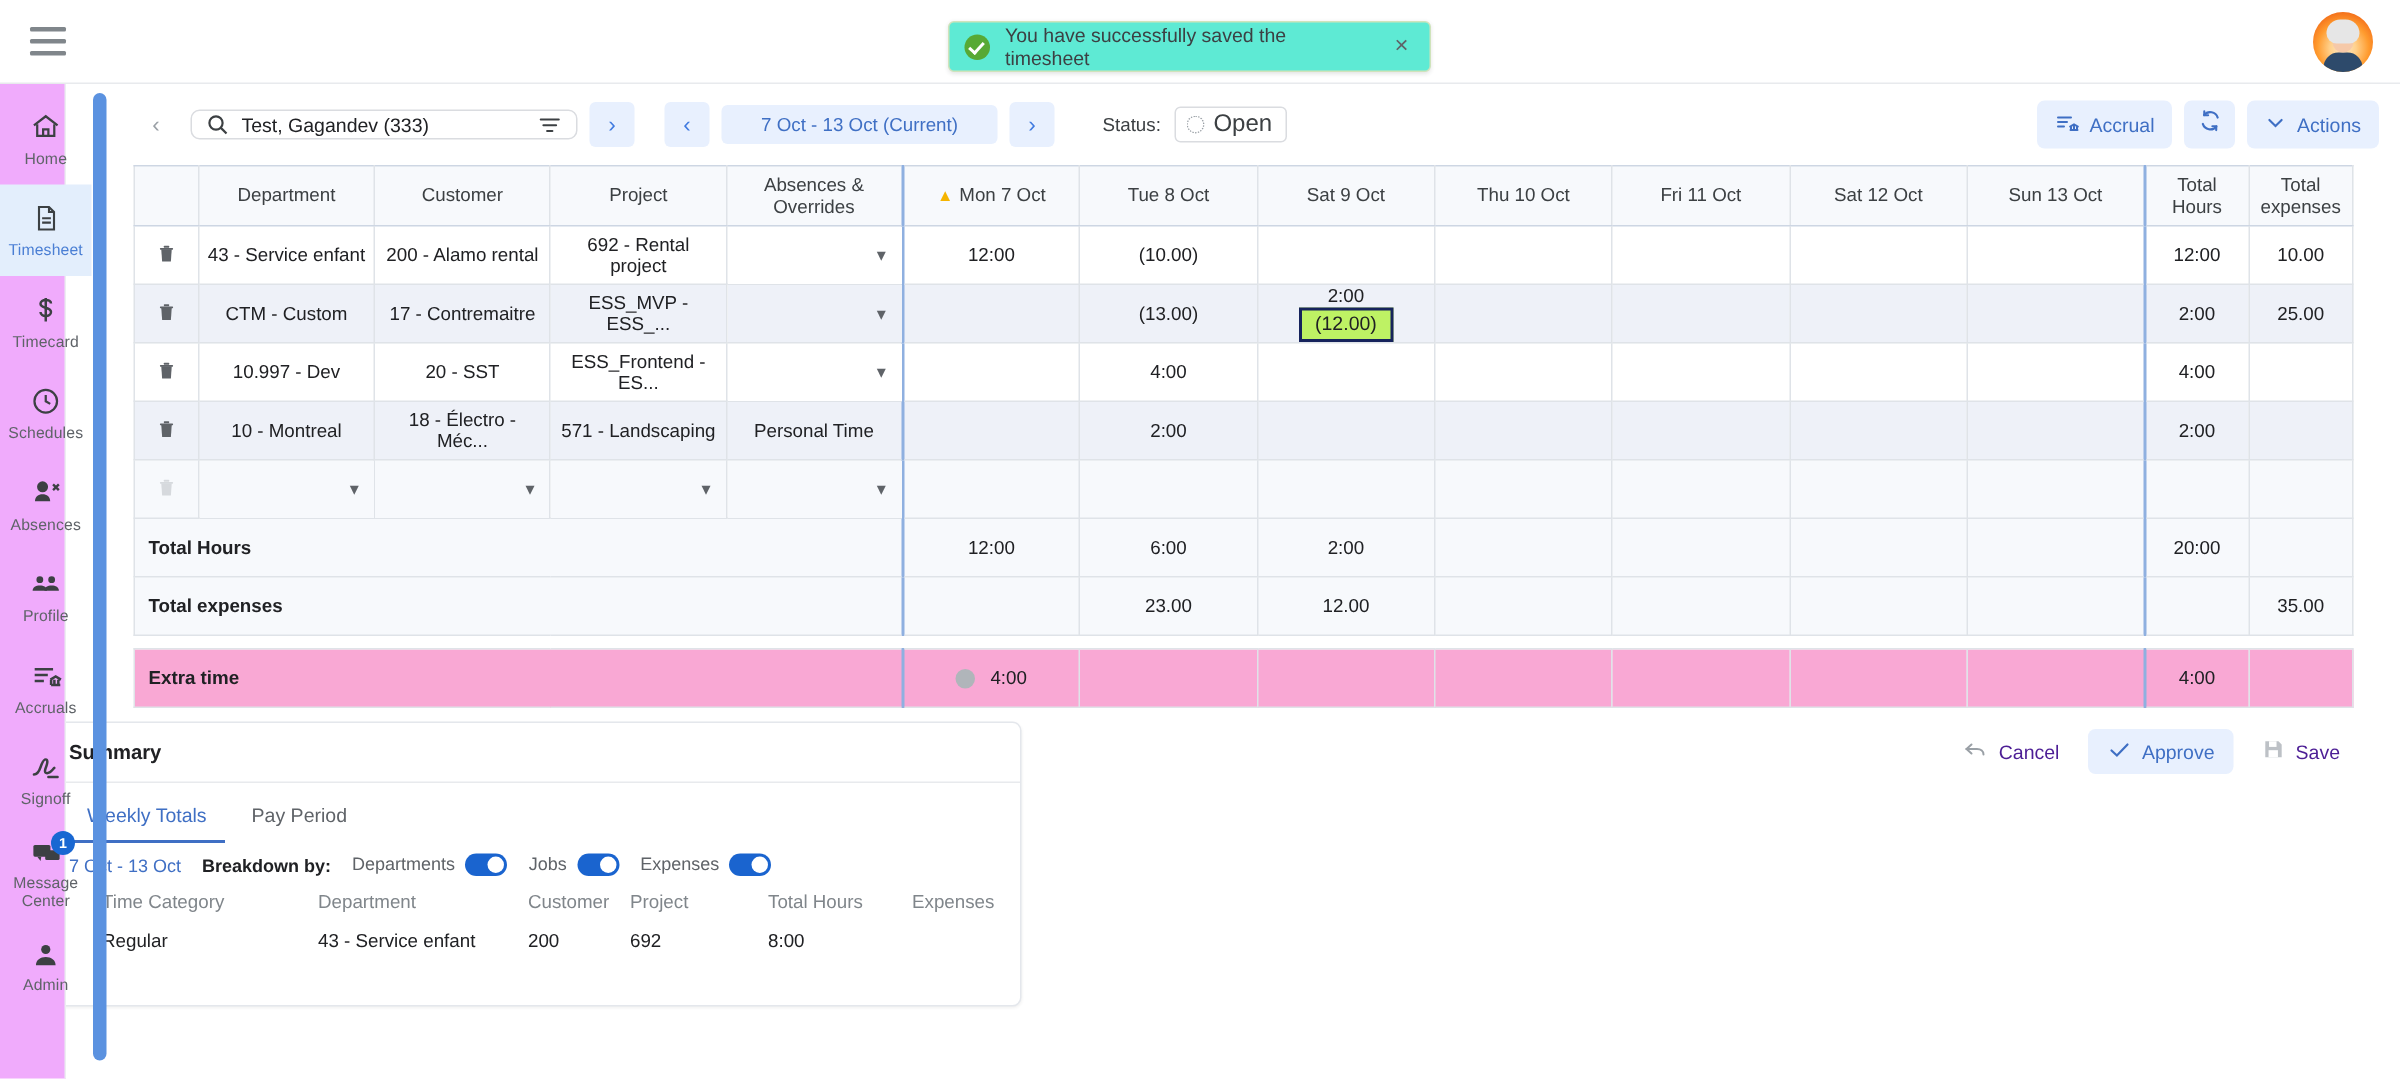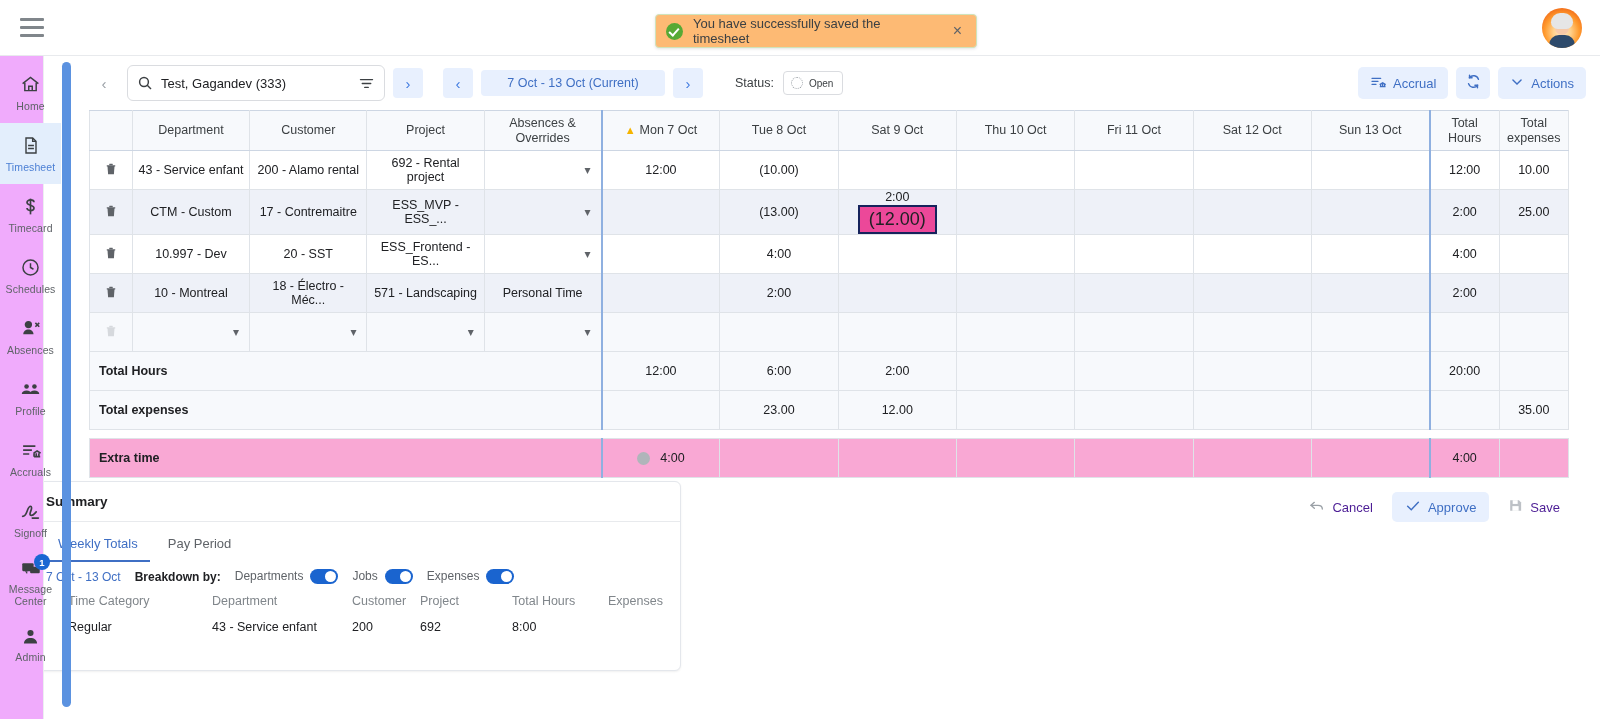--- a/index.html
+++ b/index.html
@@ -38,22 +38,22 @@
     position: absolute; top: 12px; left: 13px; width: 14px; height: 15px;
     background: #f6c9a8; border-radius: 7px 7px 7px 7px;
   }
   .avatar .body {
     position: absolute; bottom: 0; left: 7px; width: 26px; height: 13px;
     background: #2d4a6b; border-radius: 10px 10px 0 0;
   }
 
   
   .toast {
-    position: absolute; top: 14px; left: 655px; width: 322px; height: 34px;
-    background: #fdba74; border: 1px solid #cfe3bb; border-radius: 4px;
+    position: absolute; top: 14px; left: 632px; width: 322px; height: 34px;
+    background: #5eead4; border: 1px solid #cfe3bb; border-radius: 4px;
     display: flex; align-items: center; gap: 10px; padding: 0 10px;
     box-shadow: 0 1px 3px rgba(60,64,67,.14);
     z-index: 40;
   }
   .toast-check {
     width: 17px; height: 17px; border-radius: 50%; background: #57a935;
     flex: none; position: relative;
   }
   .toast-check::after {
     content: ""; position: absolute; left: 5px; top: 3px;
@@ -109,39 +109,39 @@
     height: 54px; display: flex; align-items: center; padding: 0 14px 0 18px;
     gap: 8px; background: #fff;
   }
   .nav-arrow {
     width: 30px; height: 30px; border-radius: 4px; display: flex;
     align-items: center; justify-content: center; color: #9aa0a6;
     font-size: 15px; cursor: pointer; background: transparent; flex: none;
   }
   .nav-arrow.filled { background: #e8f0fe; color: #3f7ae0; }
   .search-box {
-    width: 258px; height: 36px; border: 1px solid #dadce0; border-radius: 6px;
+    width: 258px; height: 20px; border: 1px solid #dadce0; border-radius: 6px;
     display: flex; align-items: center; padding: 0 9px; gap: 8px; background: #fff;
   }
   .search-box input {
     flex: 1; border: none; outline: none; font-size: 13px; color: #202124;
     font-family: "Liberation Sans", sans-serif; background: transparent;
   }
   .icon-btn { cursor: pointer; display: flex; align-items: center; justify-content: center; }
   .period-pill {
     height: 26px; min-width: 184px; background: #e8f0fe; border-radius: 4px;
     display: flex; align-items: center; justify-content: center;
     font-size: 12.5px; color: #3f6fc4; cursor: pointer; padding: 0 12px;
   }
   .status-wrap { display: flex; align-items: center; gap: 9px; margin-left: 24px; }
   .status-label { font-size: 12.5px; color: #3c4043; }
   .status-chip {
     height: 24px; border: 1px solid #dadce0; border-radius: 4px;
     display: flex; align-items: center; gap: 6px; padding: 0 9px 0 7px;
-    font-size: 10px; color: #3c4043; cursor: pointer;
+    font-size: 16px; color: #3c4043; cursor: pointer;
   }
   .dotted-circle {
     width: 12px; height: 12px; border-radius: 50%;
     border: 1.6px dotted #9aa0a6;
   }
   .toolbar-right { margin-left: auto; display: flex; align-items: center; gap: 8px; }
   .tb-btn {
     height: 32px; background: #e8f0fe; border-radius: 5px; display: flex;
     align-items: center; gap: 7px; padding: 0 12px; color: #3f6fc4;
     font-size: 13px; cursor: pointer;
@@ -181,21 +181,21 @@
   .trash { cursor: pointer; display: inline-flex; }
   .trash.dim { opacity: .35; }
   .caret-cell { position: relative; text-align: right !important; padding-right: 10px !important; cursor: pointer; }
   .caret-cell .lbl { position: absolute; left: 0; right: 0; text-align: center; pointer-events: none; }
   .caret { color: #5f6368; font-size: 12px; }
   .warn-tri { color: #f5b400; font-size: 11px; margin-right: 4px; }
 
   .cell-stack { display: flex; flex-direction: column; align-items: center; gap: 1px; line-height: 1.15; }
   .selected-box {
     display: inline-block; border: 2px solid #16235c; padding: 2px 9px;
-    background: #ec4899; font-size: 18px;
+    background: #bef264; font-size: 13px;
   }
 
   tfoot td { background: #f7f9fc; height: 39px; font-size: 12.5px; }
   td.foot-label { text-align: left !important; padding-left: 9px !important; font-weight: bold; color: #202124; }
 
   .extra-table { margin-top: 8px; }
   .extra-table td { background: #f9a8d4; height: 39px; border: 1px solid #dfe3e8; }
   .gray-dot {
     width: 13px; height: 13px; border-radius: 50%; background: #b0b5ba;
     display: inline-block; vertical-align: middle; margin-right: 10px;

